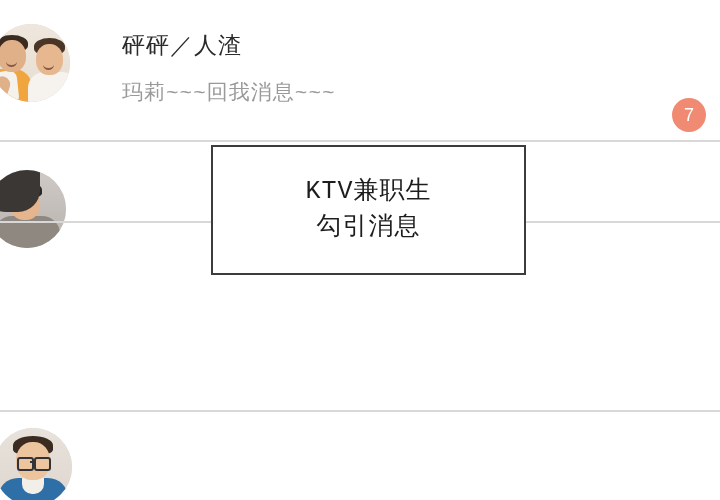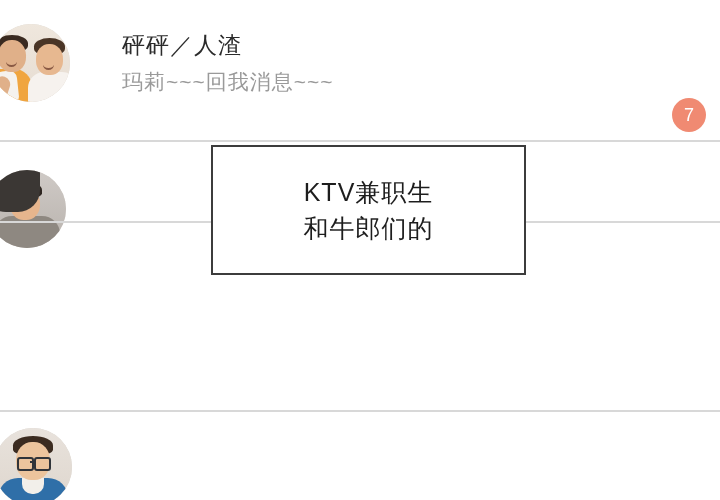--- a/index.html
+++ b/index.html
@@ -52,22 +52,23 @@
     letter-spacing: 1px;
     line-height: 30px;
     white-space: nowrap;
   }
 
   .row-msg {
     font-size: 21px;
     color: #9a9a9a;
     letter-spacing: 1px;
     line-height: 30px;
-    margin-top: 7px;
+    margin-top: 19px;
     white-space: nowrap;
+    font-family: Liberation Mono, monospace;
   }
 
   
   .badge {
     position: absolute;
     width: 34px;
     height: 34px;
     border-radius: 50%;
     background: #f08a72;
     color: #ffffff;
@@ -101,20 +102,21 @@
     justify-content: center;
     z-index: 5;
   }
   .caption-line {
     font-size: 25px;
     color: #1d1d1d;
     line-height: 36px;
     letter-spacing: 1px;
     text-align: center;
     white-space: nowrap;
+    font-family: Liberation Mono, monospace;
   }
 
   
   .ava-bg { position:absolute; inset:0; }
 
   
   .a1-bg { background: linear-gradient(180deg,#efe7dd 0%, #e6dcd1 100%); }
   .a1-manL-head {
     position:absolute; left:6px; top:16px; width:28px; height:32px;
     background:#e0b089; border-radius:48% 48% 45% 45%;
@@ -237,21 +239,21 @@
         <div class="a2-head"></div>
         <div class="a2-dark"></div>
       </div>
     </div>
   </div>
 
   <div class="divider" style="top:221px;"></div>
 
   <div class="caption-box">
     <div class="caption-line">KTV兼职生</div>
-    <div class="caption-line">和牛郎们的</div>
+    <div class="caption-line">勾引消息</div>
   </div>
 
   <div class="divider" style="top:410px;"></div>
 
   <div class="chat-row" style="top:428px;">
     <div class="avatar" style="margin-left:-6px;">
       <div class="ava-bg a3-bg">
         <div class="a3-body"></div>
         <div class="a3-collar"></div>
         <div class="a3-hair"></div>

